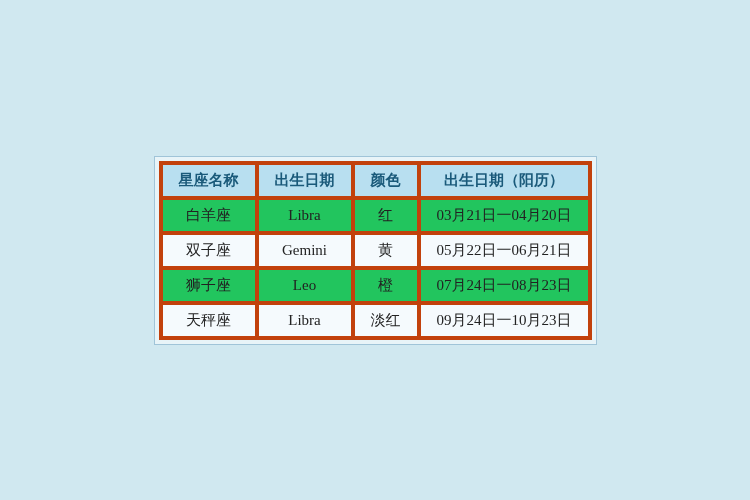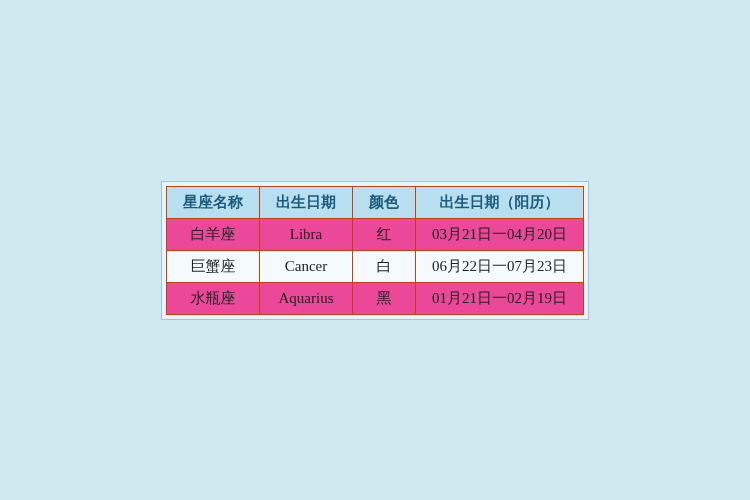--- a/index.html
+++ b/index.html
@@ -23,36 +23,36 @@
       border: 1px solid #a0c4d8;
       padding: 4px;
     }
 
     table {
       border-collapse: collapse;
       background-color: #ffffff;
     }
 
     th, td {
-      border: 1px solid #c2410c;
+      border: 4px solid #c2410c;
       padding: 6px 16px;
       text-align: center;
       font-size: 15px;
       white-space: nowrap;
     }
 
     thead th {
       background-color: #b8dff0;
       font-weight: bold;
       color: #1a5a7a;
       font-size: 15px;
     }
 
     tbody tr td {
-      background-color: #ec4899;
+      background-color: #22c55e;
       color: #222222;
     }
 
     tbody tr:nth-child(even) td {
       background-color: #f5fafd;
     }
   </style>
 </head>
 <body>
 
@@ -69,26 +69,32 @@
     </thead>
     <tbody>
 
     <tr>
           <td>白羊座</td>
           <td>Libra</td>
           <td>红</td>
           <td>03月21日一04月20日</td>
         </tr>
         <tr>
-          <td>巨蟹座</td>
-          <td>Cancer</td>
-          <td>白</td>
-          <td>06月22日一07月23日</td>
+          <td>双子座</td>
+          <td>Gemini</td>
+          <td>黄</td>
+          <td>05月22日一06月21日</td>
         </tr>
         <tr>
-          <td>水瓶座</td>
-          <td>Aquarius</td>
-          <td>黑</td>
-          <td>01月21日一02月19日</td>
+          <td>狮子座</td>
+          <td>Leo</td>
+          <td>橙</td>
+          <td>07月24日一08月23日</td>
+        </tr>
+        <tr>
+          <td>天秤座</td>
+          <td>Libra</td>
+          <td>淡红</td>
+          <td>09月24日一10月23日</td>
         </tr>
       </tbody>
   </table>
 </div>
 
 </body></html>

